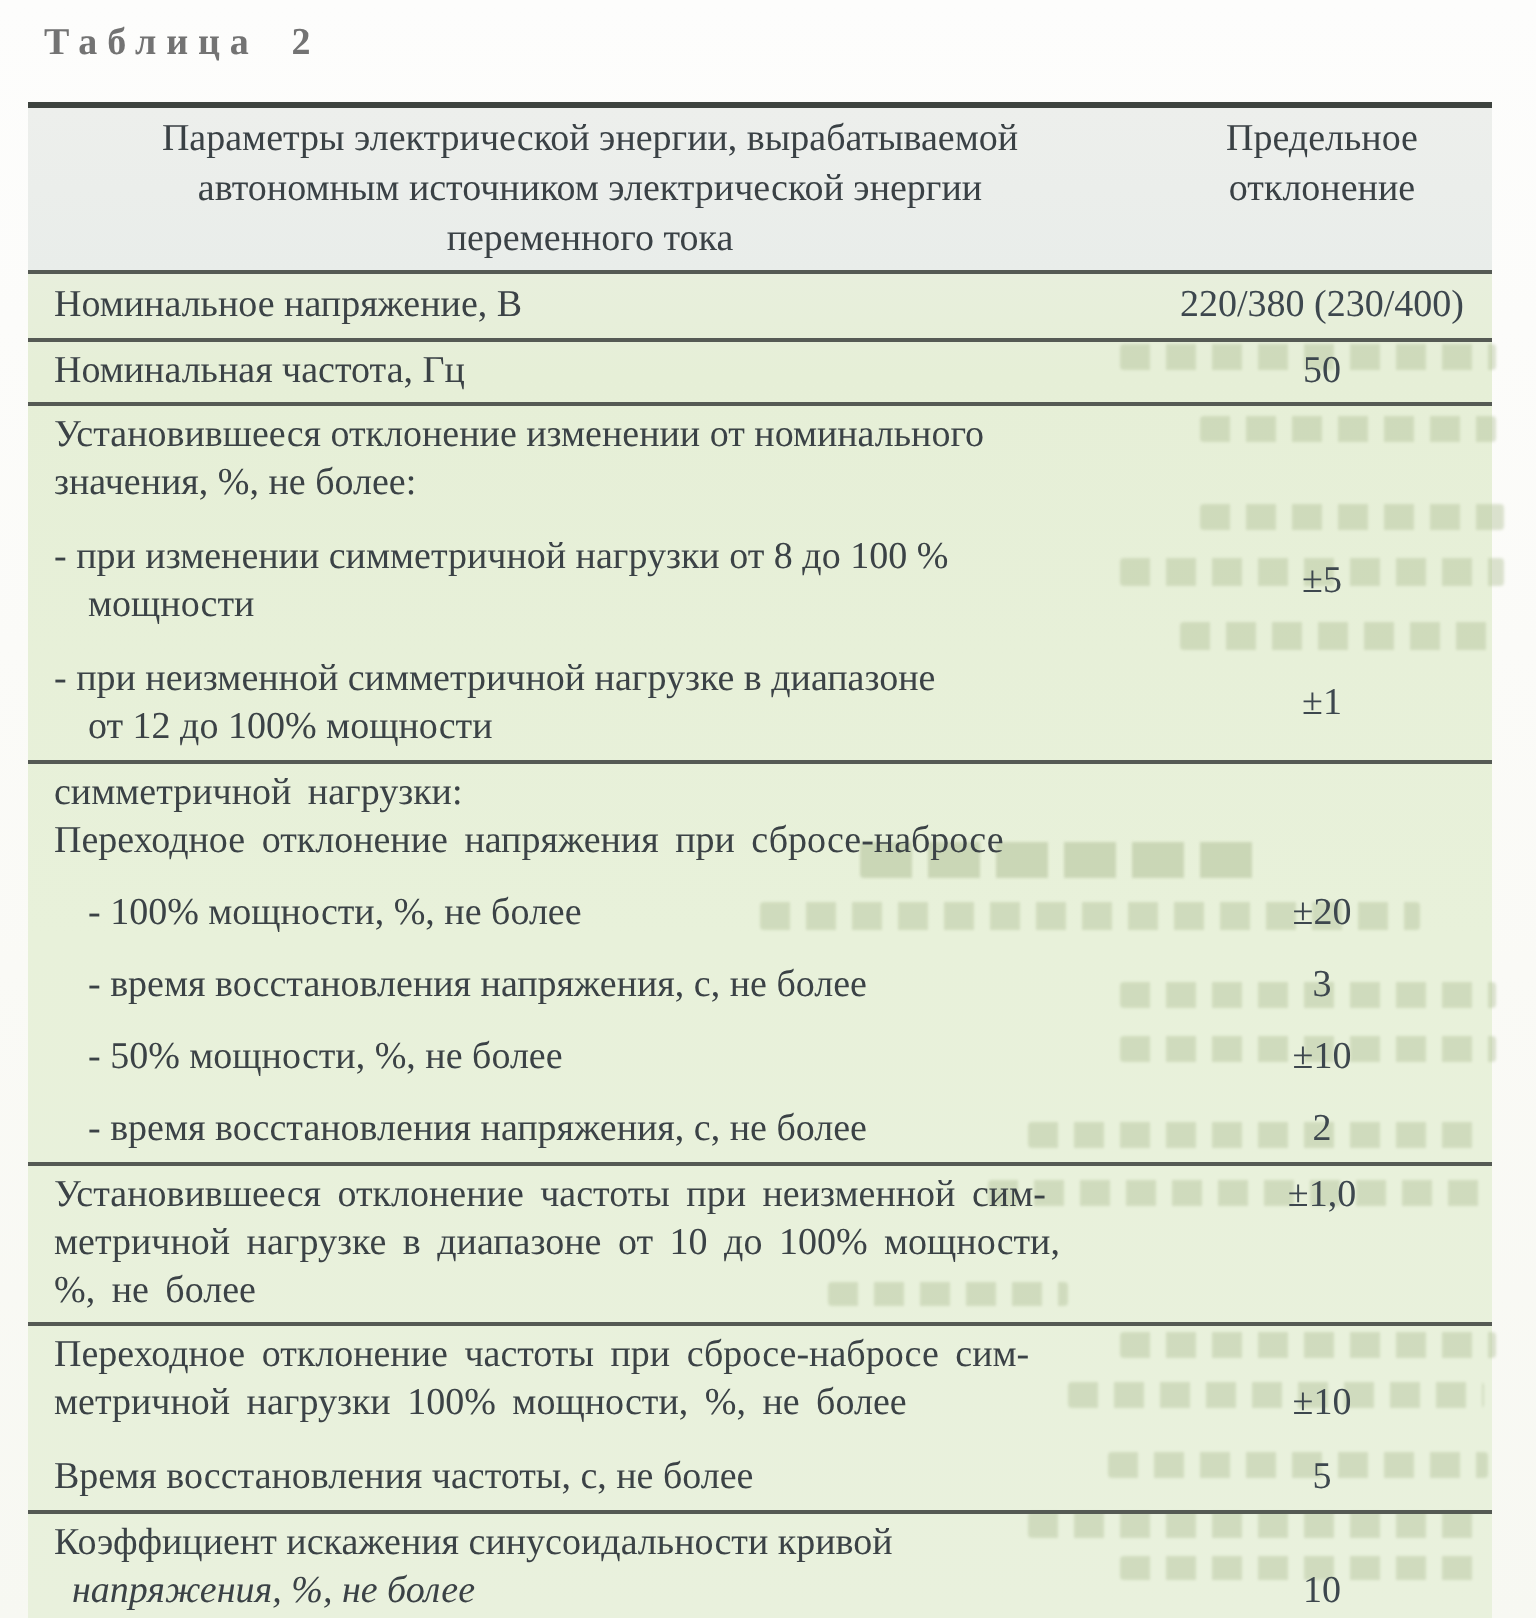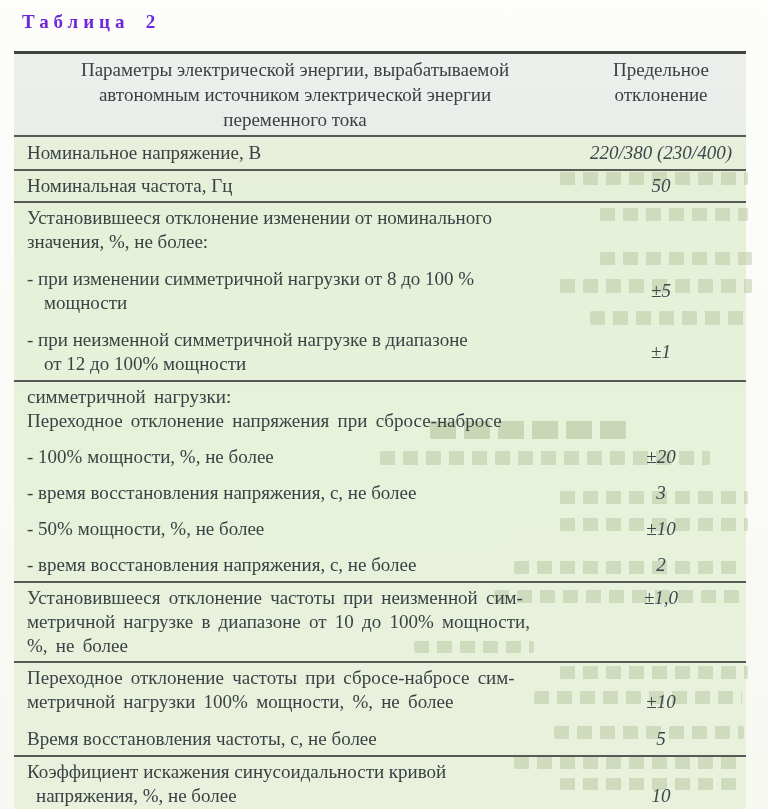--- a/index.html
+++ b/index.html
@@ -5,47 +5,47 @@
   html,body{margin:0;padding:0;}
   body{
     width:768px;height:809px;overflow:hidden;position:relative;
     background:linear-gradient(180deg,#fdfdfc 0%,#fafaf6 60%,#f7f8f2 100%);
     font-family:"Liberation Serif","DejaVu Serif",serif;
     color:#3b4246;
     -webkit-font-smoothing:antialiased;
   }
   .caption{
     position:absolute;left:22px;top:11px;
-    font-size:19px;font-weight:bold;color:#6d28d9;
+    font-size:19px;font-weight:bold;color:#737373;
     letter-spacing:.26em;word-spacing:.35em;
   }
   .tbl{
     position:absolute;left:14px;top:51px;width:732px;
     background:linear-gradient(180deg,#ebefe6 0%,#e6efd7 18%,#e8f1da 55%,#e9f1dd 100%);
   }
   .rule{height:2px;background:#555a54;position:relative;z-index:2;}
   .rule.thick{height:3px;background:#3e433f;}
   .trow{display:flex;position:relative;z-index:1;padding:3px 0;}
   .lcell{flex:1;padding-left:13px;padding-right:4px;}
   .ln{font-size:19px;line-height:24px;}
   .vcell{
     width:170px;flex:0 0 170px;display:flex;align-items:center;justify-content:center;
-    font-size:19px;line-height:24px;color:#3d474e;text-align:center;font-style:italic;
+    font-size:19px;line-height:24px;color:#3d474e;text-align:center;
   }
   .vtop{align-items:flex-start;}
   .vbot{align-items:flex-end;}
   .header{background:linear-gradient(180deg,#edefec 0%,#e9edea 100%);padding:3px 0;}
   .hparam{flex:1;text-align:center;}
   .hval{width:170px;flex:0 0 170px;text-align:center;}
   .header .ln{line-height:25px;color:#3a4145;}
   .hang .ln:nth-child(2){padding-left:17px;}
-  .hang-sm .ln:nth-child(2){padding-left:9px;}
+  .hang-sm .ln:nth-child(2){padding-left:9px;font-style:italic;}
   .just .ln{word-spacing:3.5px;}
   .gt{margin-top:7px;}
-  .gs{margin-top:6px;}
+  .gs{margin-top:6px;margin-left:17px;}
   .pt{padding-top:3px;}
   .pb{padding-bottom:4px;}
   .r1{padding:4px 0;}
   
   .g{
     position:absolute;z-index:0;opacity:.45;filter:blur(.7px);border-radius:2px;
     background:repeating-linear-gradient(90deg,currentColor 0 15px,transparent 15px 23px);
   }
   .g.ol{color:#b3c29a;}
   .g.bl{color:#b9c6d2;}

